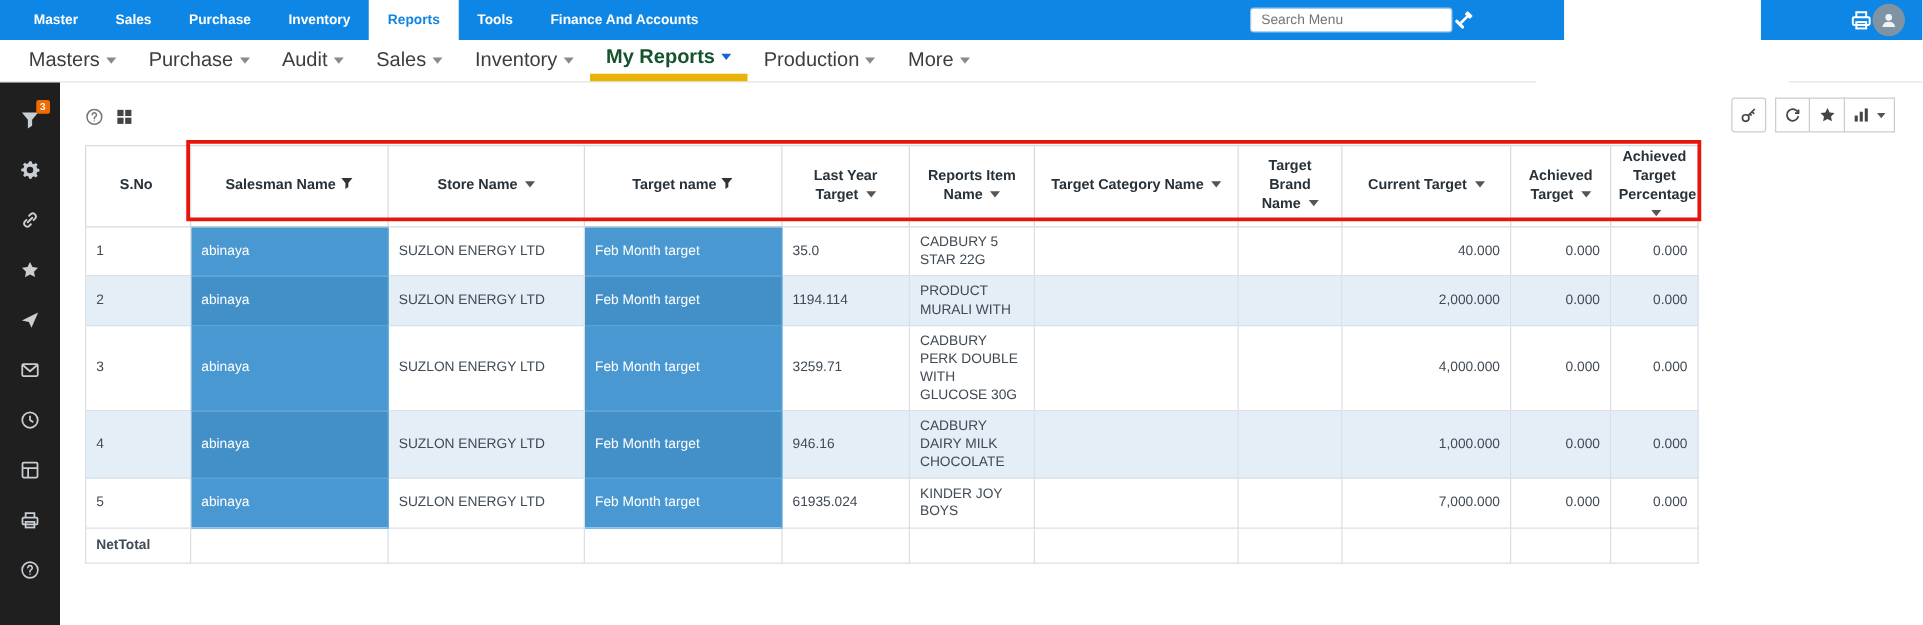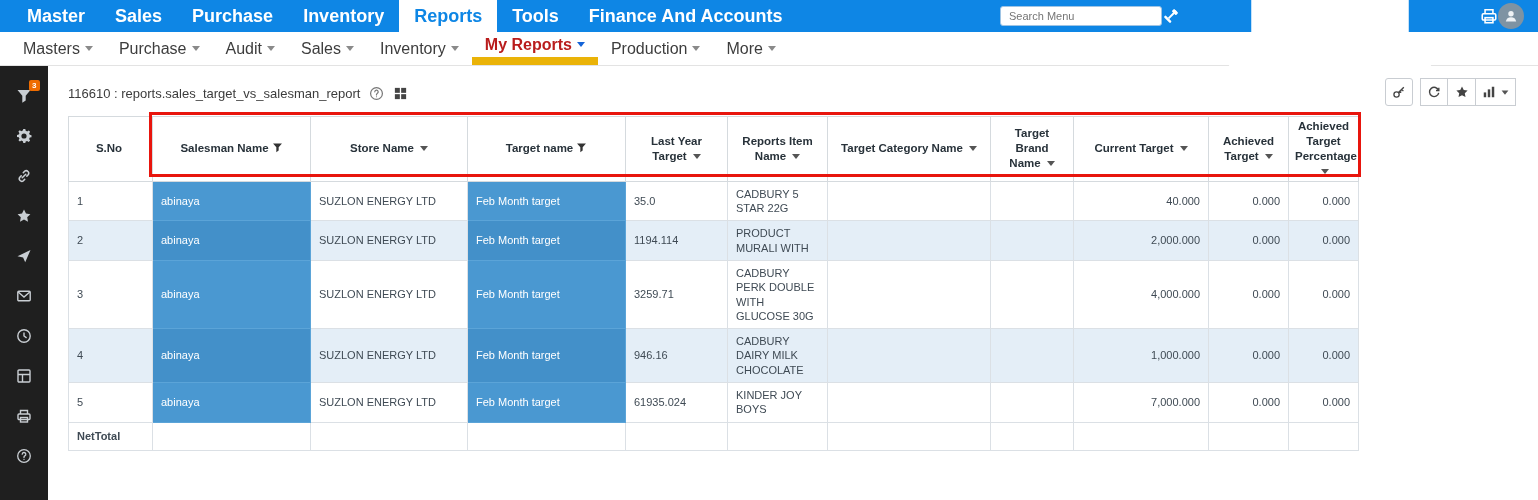--- a/index.html
+++ b/index.html
@@ -3,35 +3,35 @@
 <meta charset="utf-8">
 <style>
   *{margin:0;padding:0;box-sizing:border-box}
   html,body{width:1538px;height:500px;overflow:hidden;background:#fff;
     font-family:"Liberation Sans",sans-serif}
   .icon svg{width:100%;height:100%;display:block}
 
   
   .topnav{height:32px;background:var(--topnav-blue,#0e86e5);display:flex;align-items:stretch;color:#fff}
   .tn-items{display:flex;align-items:stretch;padding-left:12px}
-  .tn-item{padding:16px 15px;display:flex;align-items:center;font-size:18px;font-weight:700;cursor:pointer;white-space:nowrap}
+  .tn-item{padding:16px 15px;display:flex;align-items:center;font-size:11px;font-weight:700;cursor:pointer;white-space:nowrap}
   .tn-item.active{background:#fff;color:var(--topnav-blue,#0e86e5)}
   .tn-right{margin-left:auto;display:flex;align-items:center;padding-right:14px}
   .search-input{width:162px;height:20px;border:1px solid #9fc4e4;border-radius:3px;font-size:11px;
     padding:0 8px;color:#333;font-family:inherit;outline:none}
   .tn-icon{width:18px;height:18px;color:#fff;cursor:pointer}
   .bell-wrap{position:relative}
   .avatar{width:26px;height:26px;border-radius:50%;background:#7e93a3;display:flex;align-items:center;
     justify-content:center;cursor:pointer}
   .avatar .icon{width:16px;height:16px;color:#eef2f5}
 
   
   .subnav{height:34px;background:#fff;border-bottom:1px solid #e3e3e3;display:flex;align-items:stretch;padding-left:10px}
   .sn-item{padding:0 13px;font-size:16px;color:#3d3d3d;display:flex;align-items:center;gap:5px;cursor:pointer;white-space:nowrap}
-  .sn-item.active{color:#b91c1c;font-weight:700;border-bottom:8px solid #eab308}
+  .sn-item.active{color:#14532d;font-weight:700;border-bottom:6px solid #eab308}
   .caret{width:0;height:0;border-left:4px solid transparent;border-right:4px solid transparent;
     border-top:5px solid #8a8a8a;display:inline-block}
   .sn-item.active .caret{border-top-color:#1464d8}
 
   
   .layout{display:flex;height:434px}
   .sidebar{width:48px;background:#1f1f1f;display:flex;flex-direction:column;align-items:center;padding-top:10px;flex:none}
   .sb-item{width:48px;height:40px;display:flex;align-items:center;justify-content:center;position:relative;
     cursor:pointer;color:#c9ced3}
   .sb-item .icon{width:16px;height:16px}
@@ -231,21 +231,20 @@
           <svg viewBox="0 0 16 16" fill="none" stroke="currentColor" stroke-width="1.3">
             <circle cx="8" cy="8" r="6.3"></circle>
             <path d="M6.2 6.2a1.8 1.8 0 1 1 2.6 1.7c-.5.3-.8.6-.8 1.2v.4" stroke-linecap="round"></path>
             <circle cx="8" cy="11.4" r="0.6" fill="currentColor" stroke="none"></circle>
           </svg>
         </span>
       </div>
     </aside>
   <main class="main">
     <div class="report-header">
-      <span class="report-title">116610 : reports.sales_target_vs_salesman_report</span>
       <span class="hdr-icon icon">
           <svg viewBox="0 0 16 16" fill="none" stroke="currentColor" stroke-width="1.3">
             <circle cx="8" cy="8" r="6.3"></circle>
             <path d="M6.2 6.2a1.8 1.8 0 1 1 2.6 1.7c-.5.3-.8.6-.8 1.2v.4" stroke-linecap="round"></path>
             <circle cx="8" cy="11.4" r="0.6" fill="currentColor" stroke="none"></circle>
           </svg>
         </span>
       <span class="hdr-icon icon dark">
           <svg viewBox="0 0 16 16" fill="currentColor">
             <rect x="2" y="2" width="5.3" height="5.3"></rect>

